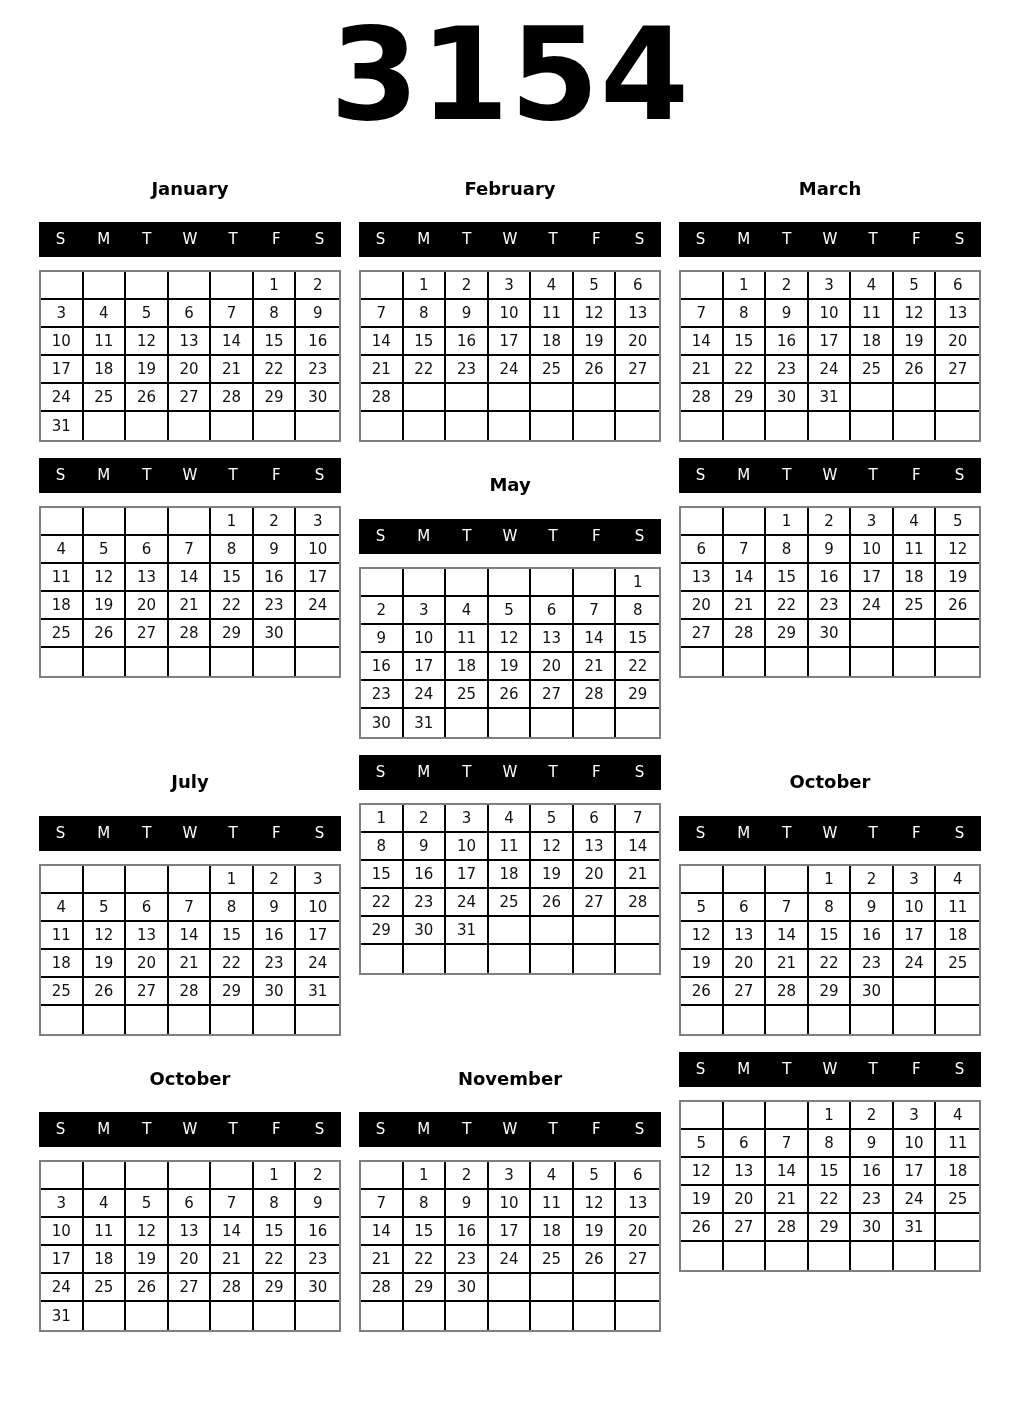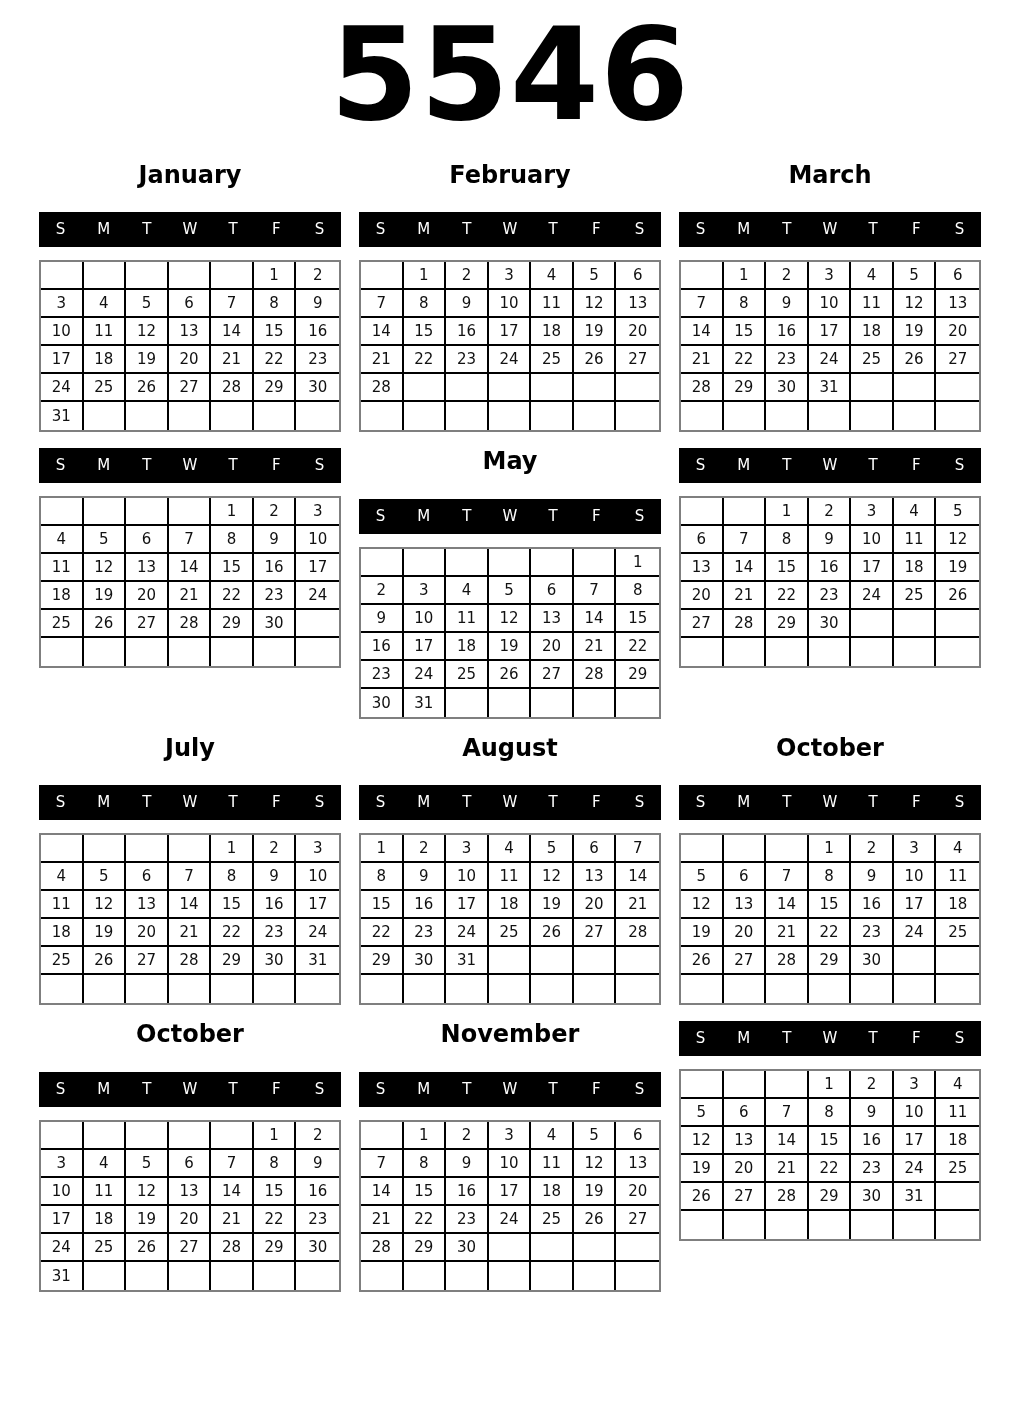--- a/index.html
+++ b/index.html
@@ -29,24 +29,24 @@
     display: grid;
     grid-template-columns: repeat(3, 302px);
     column-gap: 18px;
     row-gap: 16px;
   }
   .month {
     width: 302px;
   }
   .month-name {
     text-align: center;
-    font-size: 24px;
+    font-size: 18px;
     font-weight: bold;
     color: #000;
-    margin: 0 0 23px 0;
+    margin: 17px 0 23px 0;
     line-height: 1.15;
   }
   .weekday-header {
     display: grid;
     grid-template-columns: repeat(7, 1fr);
     align-items: center;
     height: 35px;
     background: #000000;
     margin-bottom: 13px;
   }
@@ -71,21 +71,21 @@
     color: #111111;
     border-right: 2px solid #000000;
     border-bottom: 2px solid #000000;
   }
   .cell:nth-child(7n) { border-right: none; }
   .cell:nth-child(n+36) { border-bottom: none; }
 </style>
 </head>
 <body>
 
-<div class="year-title">5546</div>
+<div class="year-title">3154</div>
 
 <div class="calendar-grid" id="calendar">
   <section class="month">
     <h2 class="month-name">January</h2>
     <div class="weekday-header">
         <span class="wd">S</span>
         <span class="wd">M</span>
         <span class="wd">T</span>
         <span class="wd">W</span>
         <span class="wd">T</span>
@@ -472,21 +472,20 @@
         <div class="cell"></div>
         <div class="cell"></div>
         <div class="cell"></div>
         <div class="cell"></div>
         <div class="cell"></div>
         <div class="cell"></div>
       </div>
   </section>
 
   <section class="month">
-    <h2 class="month-name">August</h2>
     <div class="weekday-header">
         <span class="wd">S</span>
         <span class="wd">M</span>
         <span class="wd">T</span>
         <span class="wd">W</span>
         <span class="wd">T</span>
         <span class="wd">F</span>
         <span class="wd">S</span>
       </div>
     <div class="date-grid">

